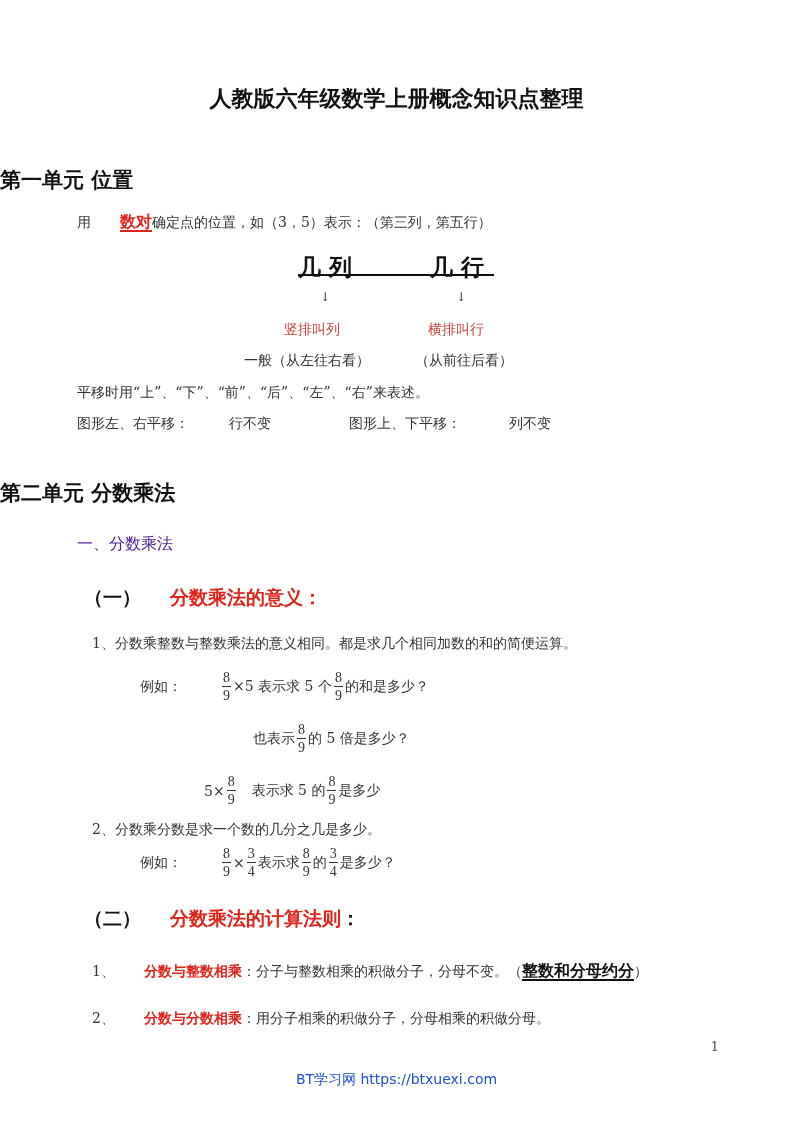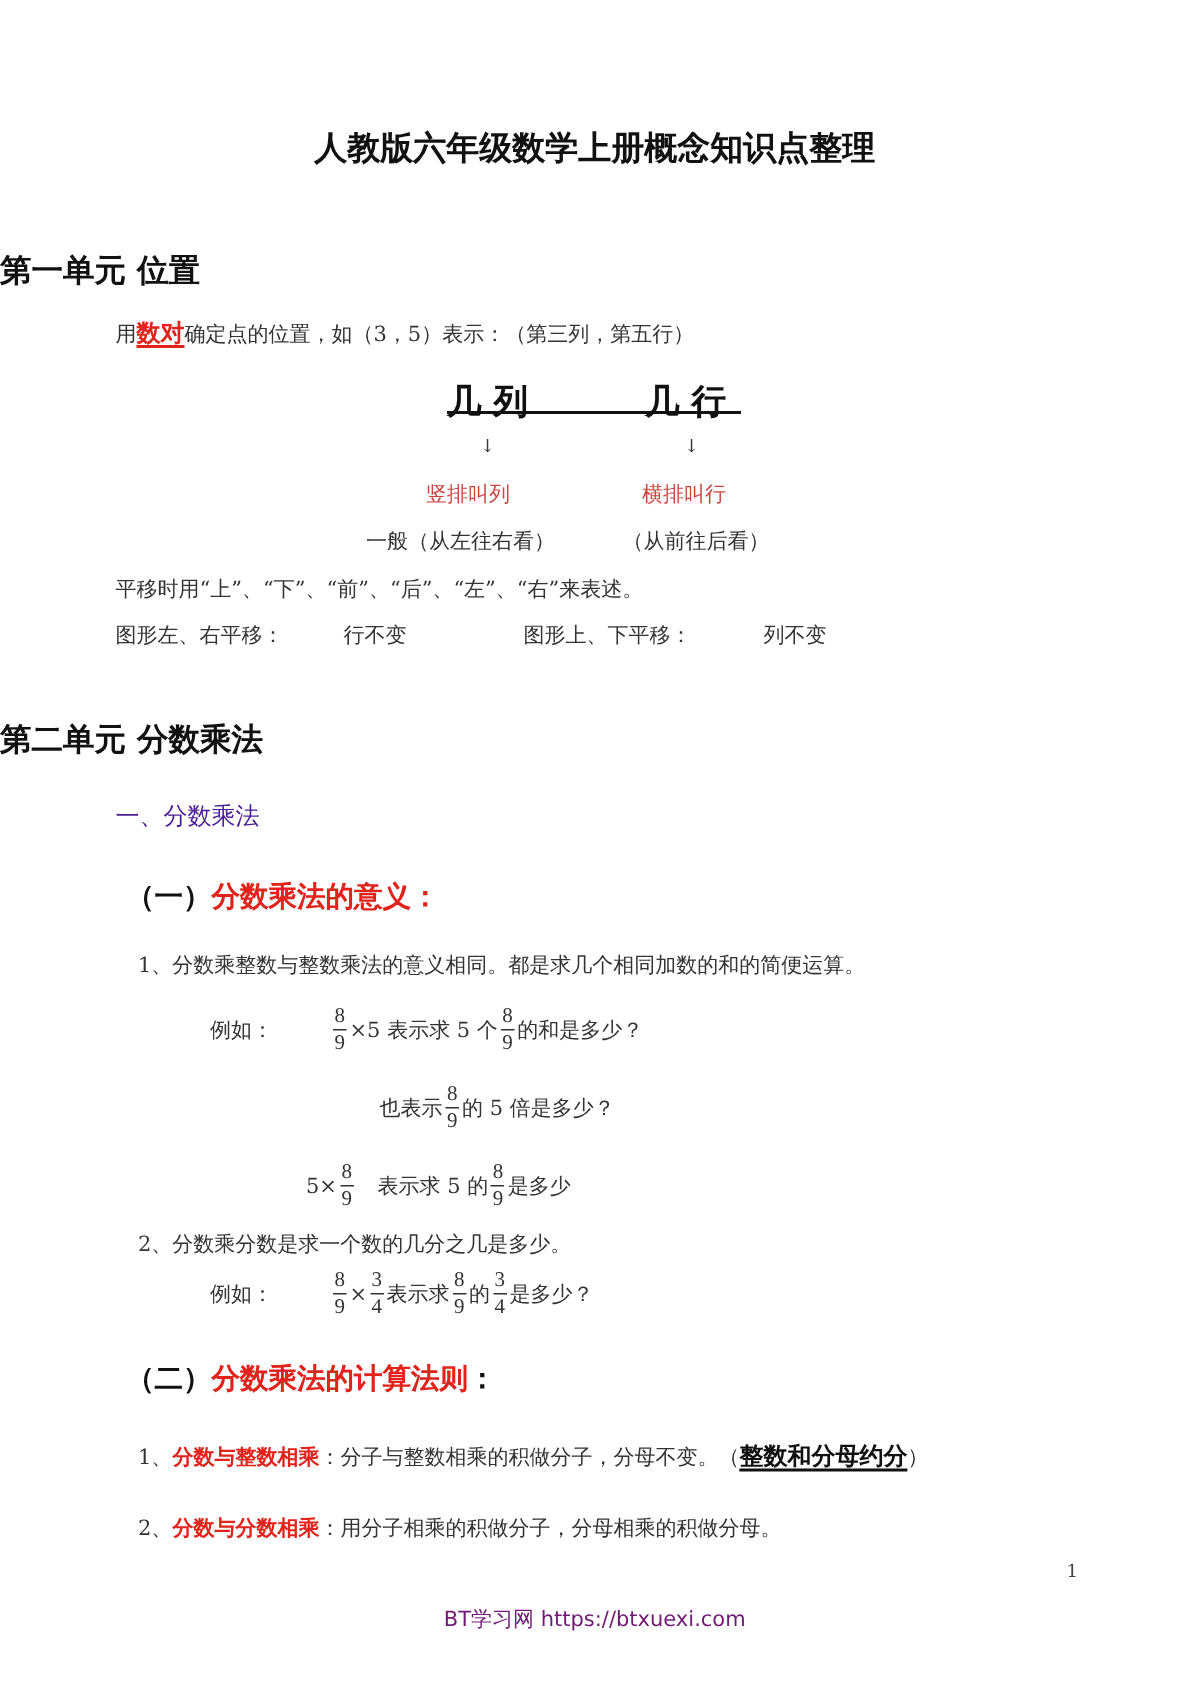--- a/index.html
+++ b/index.html
@@ -4,36 +4,36 @@
 <style>
   html, body { margin: 0; padding: 0; background: #ffffff; }
   body { width: 793px; height: 1122px; position: relative; overflow: hidden;
          font-family: "DejaVu Serif", "Liberation Serif", serif; color: #222; }
   .abs { position: absolute; white-space: nowrap; }
   .title { font-family: "DejaVu Sans", "Liberation Sans", sans-serif; font-weight: bold;
            font-size: 22px; color: #111; left: 0; width: 793px; text-align: center; top: 84px; }
   .h1 { font-family: "DejaVu Sans", "Liberation Sans", sans-serif; font-weight: bold;
         font-size: 21px; color: #111; left: 0; width: 793px; }
   .p { font-size: 14px; color: #333; }
-  .red { color: #e0231b; }
+  .red { color: #e0231b; padding-left: 29px; }
   .pink { color: #c9453f; }
   .bold-sans { font-family: "DejaVu Sans", "Liberation Sans", sans-serif; font-weight: bold; }
   .ul { text-decoration: underline; text-decoration-thickness: 2px; text-underline-offset: 3px; }
   .h2 { font-family: "DejaVu Sans", "Liberation Sans", sans-serif; font-weight: normal; font-size: 16px; color: #4c1d95; }
   .h3 { font-family: "DejaVu Sans", "Liberation Sans", sans-serif; font-weight: bold; font-size: 19px; color: #111; }
   .frac { display: inline-flex; flex-direction: column; align-items: center; vertical-align: middle;
           font-size: 14px; line-height: 15px; margin: 0 2px; font-family: "Liberation Serif", serif; }
   .frac .n { padding: 0 1px 1px; border-bottom: 1px solid #333; }
   .frac .d { padding-top: 1px; }
   .line-row { display: flex; align-items: center; }
   .colrow { left: 298px; top: 252px; width: 196px; border-bottom: 2px solid #111;
             font-family: "DejaVu Sans", "Liberation Sans", sans-serif; font-weight: bold; font-size: 23px; color: #111;
             height: 22px; }
   .arrow { font-size: 12px; color: #333; }
-  .footer { font-family: "DejaVu Sans", "Liberation Sans", sans-serif; font-size: 14px; color: #701a75;
+  .footer { font-family: "DejaVu Sans", "Liberation Sans", sans-serif; font-size: 14px; color: #1d4ed8;
             left: 0; width: 793px; text-align: center; top: 1071px; }
   .pagenum { font-size: 12px; color: #444; left: 711px; top: 1040px; }
 </style>
 </head>
 <body>
 
 <div class="abs title">人教版六年级数学上册概念知识点整理</div>
 
 <div class="abs h1" style="top:166px;">第一单元  位置</div>
 

